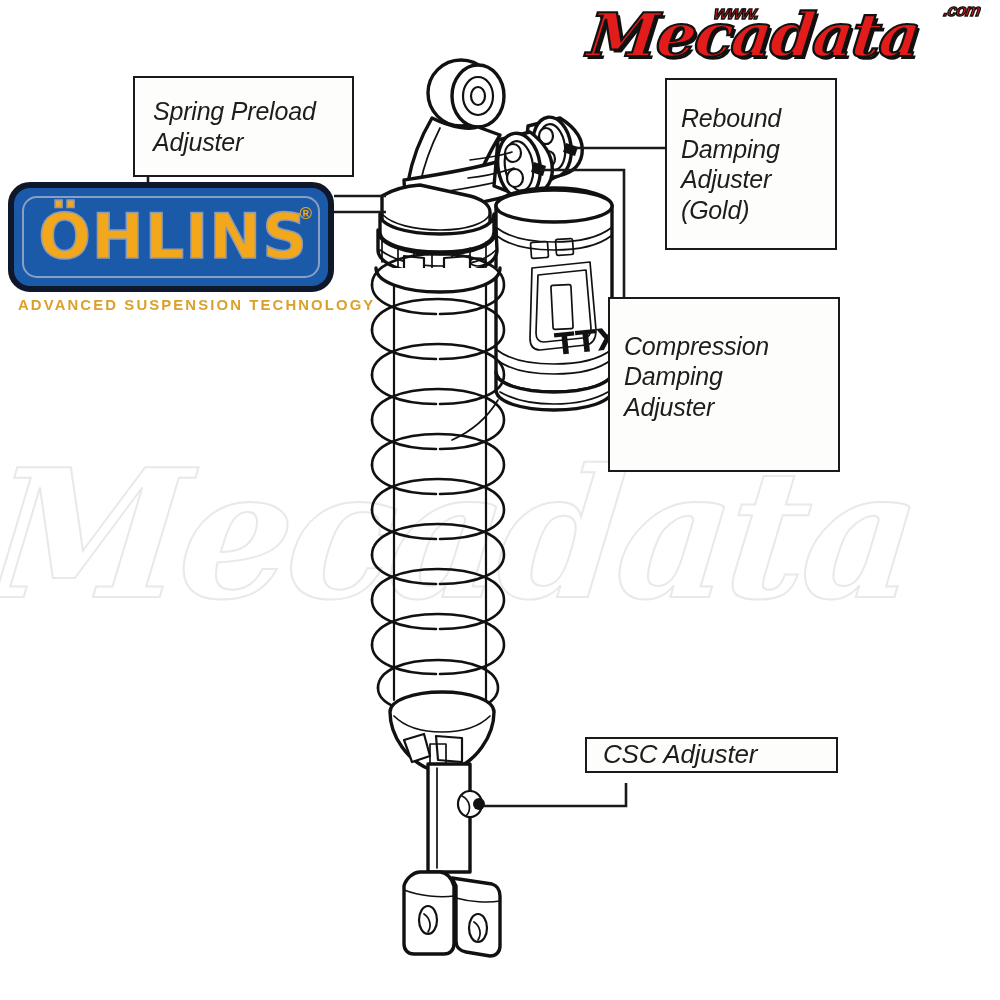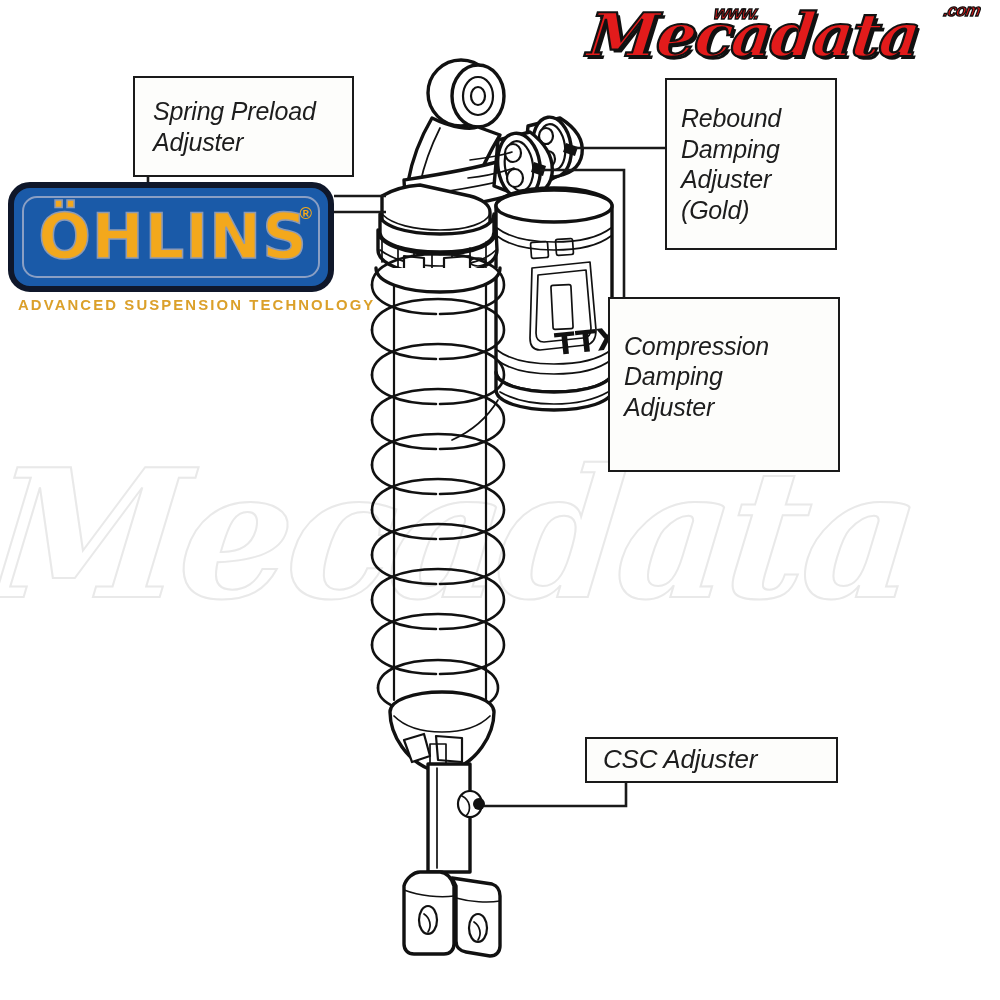--- a/index.html
+++ b/index.html
@@ -18,21 +18,21 @@
 
   
   .callout{position:absolute;background:#fdfdfb;border:2px solid #1a1a1a;
            box-sizing:border-box;display:flex;flex-direction:column;
            justify-content:center;}
   .callout .line{font-style:italic;font-size:25px;line-height:1.22;
                  color:#1d1d1d;white-space:nowrap;letter-spacing:-.2px;}
   #callout-spring{left:133px;top:76px;width:221px;height:101px;padding:0 0 0 18px;}
   #callout-rebound{left:665px;top:78px;width:172px;height:172px;padding:0 0 0 14px;}
   #callout-compression{left:608px;top:297px;width:232px;height:175px;padding:0 0 16px 14px;}
-  #callout-csc{left:585px;top:737px;width:253px;height:46px;padding:0 2px 0 16px;justify-content:center;}
+  #callout-csc{left:585px;top:737px;width:253px;height:36px;padding:0 2px 0 16px;justify-content:center;}
   #callout-csc .line{font-size:26px;}
 
   
   #ohlins-logo{position:absolute;left:8px;top:182px;width:326px;height:135px;}
   #ohlins-plate{position:absolute;left:0;top:0;width:326px;height:110px;
       background:#1a5aa8;border:6px solid #0f172a;border-radius:22px;
       box-sizing:border-box;display:flex;align-items:center;justify-content:center;}
   #ohlins-inner{position:absolute;left:8px;top:8px;right:8px;bottom:8px;
       border:2px solid #8a9fc4;border-radius:15px;pointer-events:none;}
   #ohlins-word{position:relative;font-weight:bold;font-size:62px;color:#f3a81c;

